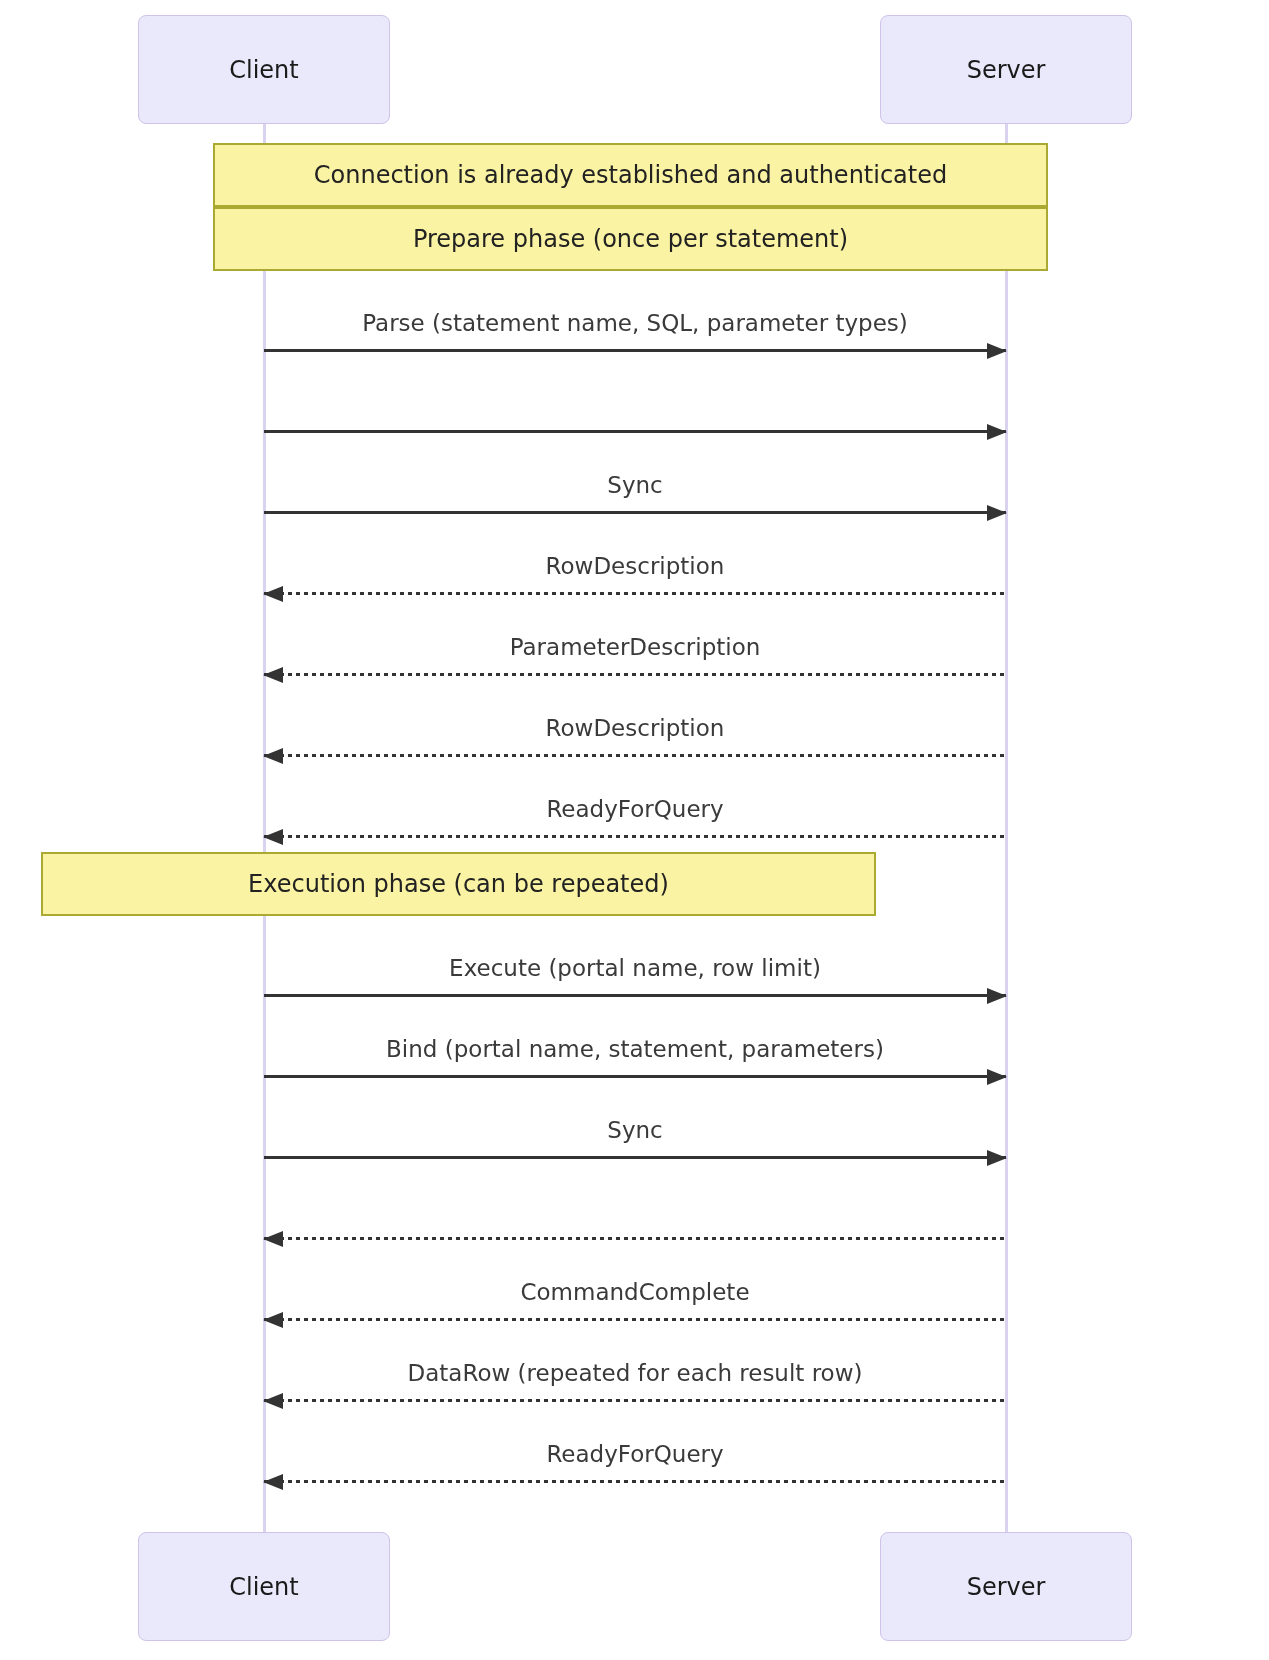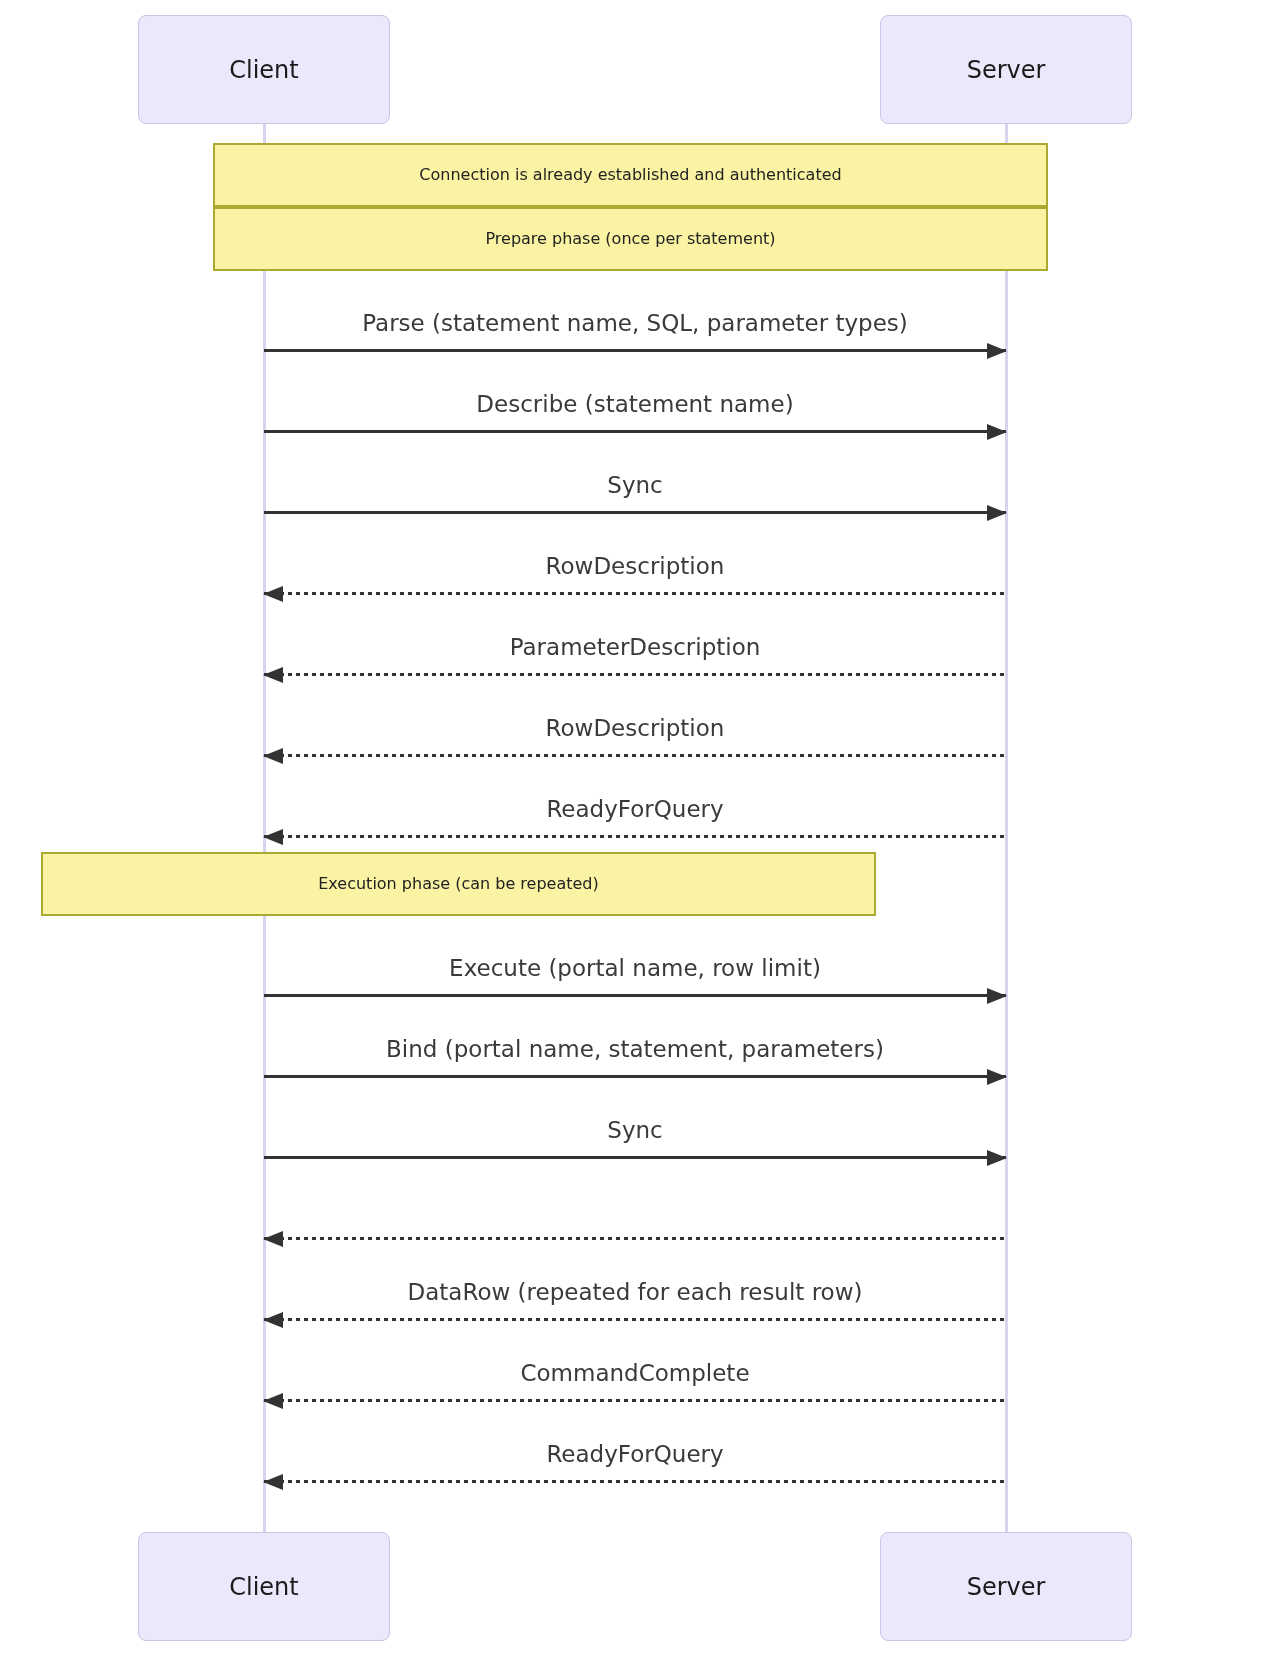--- a/index.html
+++ b/index.html
@@ -60,21 +60,21 @@
     z-index:1;
   }
   .note{
     margin-left:213px;
     width:835px;
     height:64px;
     background:var(--note-fill);
     border:2px solid var(--note-border);
     text-align:center;
     line-height:60px;
-    font-size:16px;
+    font-size:24px;
     color:#222222;
   }
   .note + .note{}
   .msg + .note{margin-top:14px;margin-left:41px;}
   .msg{
     position:relative;
     height:81px;
     padding-left:16px;
   }
   .msg-label{
@@ -135,21 +135,20 @@
   <div class="sequence" id="sequence">
       <div class="note">Connection is already established and authenticated</div>
       <div class="note">Prepare phase (once per statement)</div>
       <div class="msg msg--solid">
     <div class="msg-label">Parse (statement name, SQL, parameter types)</div>
     <div class="msg-line">
           <span class="arrowhead right"></span>
         </div>
   </div>
       <div class="msg msg--solid">
-    <div class="msg-label">Describe (statement name)</div>
     <div class="msg-line">
           <span class="arrowhead right"></span>
         </div>
   </div>
       <div class="msg msg--solid">
     <div class="msg-label">Sync</div>
     <div class="msg-line">
           <span class="arrowhead right"></span>
         </div>
   </div>
@@ -195,27 +194,27 @@
     <div class="msg-line">
           <span class="arrowhead right"></span>
         </div>
   </div>
       <div class="msg msg--dashed">
     <div class="msg-line">
           <span class="arrowhead left"></span>
         </div>
   </div>
       <div class="msg msg--dashed">
+    <div class="msg-label">CommandComplete</div>
+    <div class="msg-line">
+          <span class="arrowhead left"></span>
+        </div>
+  </div>
+      <div class="msg msg--dashed">
     <div class="msg-label">DataRow (repeated for each result row)</div>
-    <div class="msg-line">
-          <span class="arrowhead left"></span>
-        </div>
-  </div>
-      <div class="msg msg--dashed">
-    <div class="msg-label">CommandComplete</div>
     <div class="msg-line">
           <span class="arrowhead left"></span>
         </div>
   </div>
       <div class="msg msg--dashed">
     <div class="msg-label">ReadyForQuery</div>
     <div class="msg-line">
           <span class="arrowhead left"></span>
         </div>
   </div>

